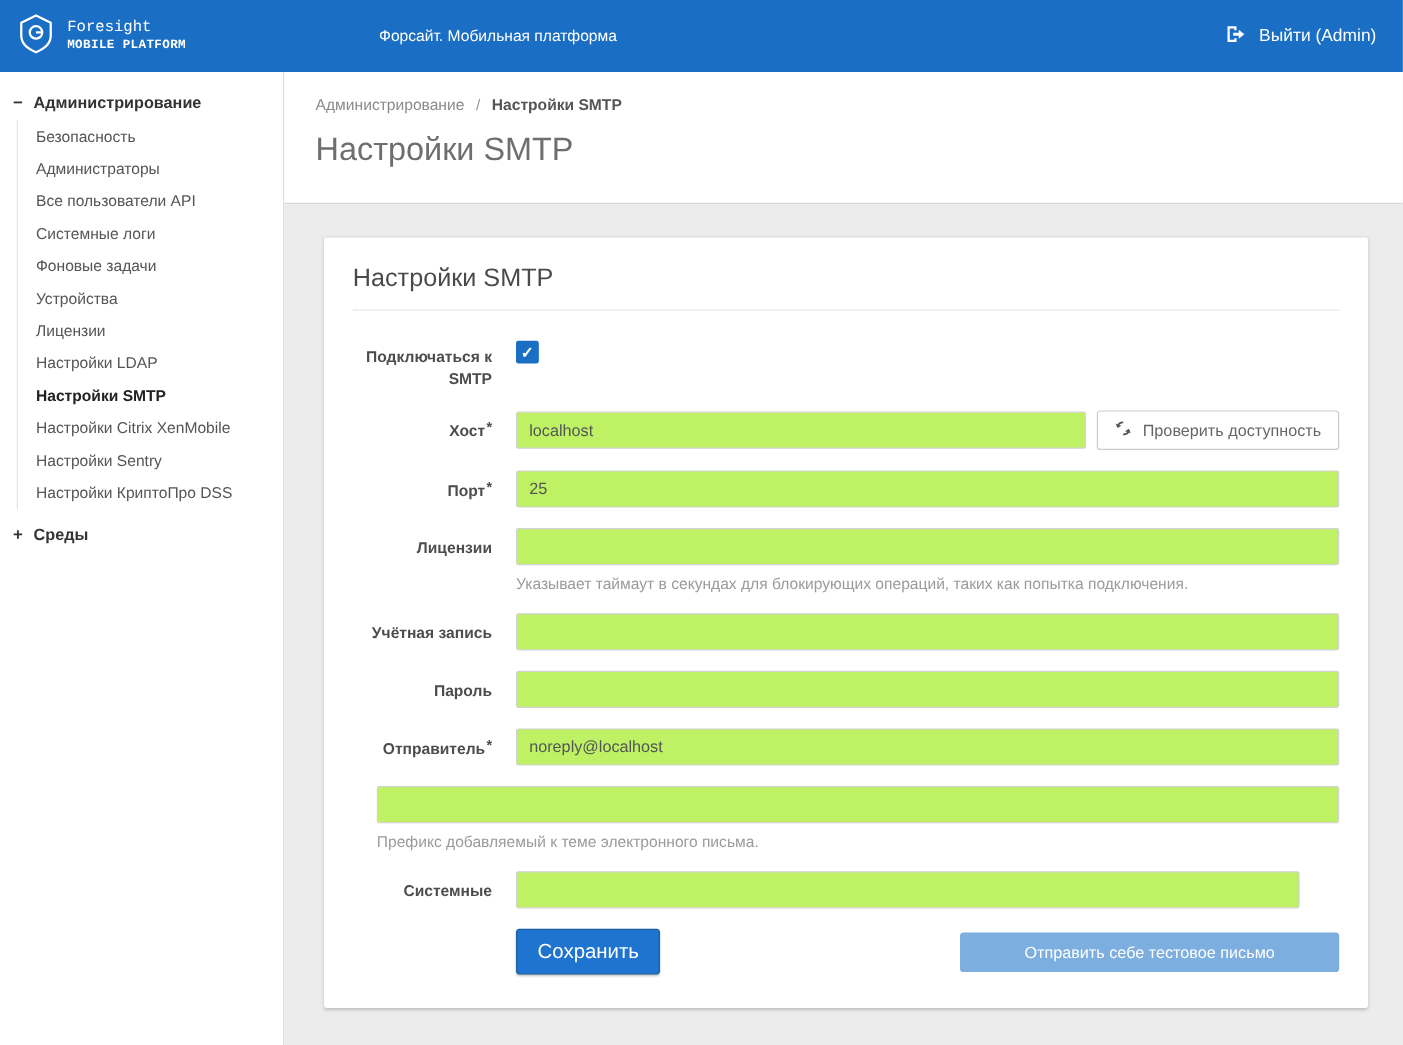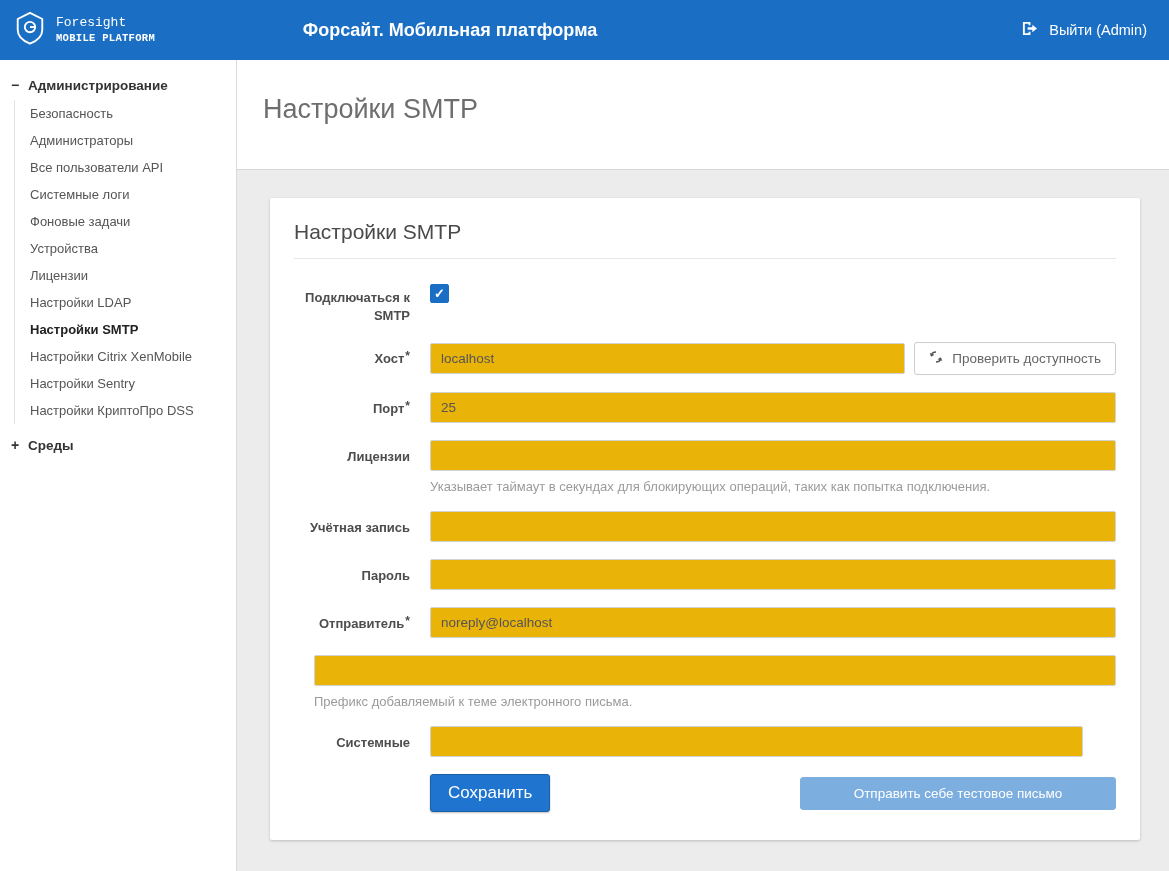--- a/index.html
+++ b/index.html
@@ -16,22 +16,22 @@
     position: absolute; top: 0; left: 0; width: 1169px; height: 60px;
     background: #1a6fc5; color: #fff;
     display: flex; align-items: center;
     z-index: 10;
   }
   .brand { display: flex; align-items: center; gap: 9px; padding-left: 13px; width: 230px; z-index: 2; font-family: Liberation Mono, monospace; }
   .brand-text { display: flex; flex-direction: column; line-height: 1.25; }
   .brand-name { font-size: 13px; font-weight: 400; }
   .brand-sub { font-size: 10.5px; font-weight: bold; letter-spacing: 0.3px; }
   .topbar-title {
-    position: absolute; left: 450px; top: 50%; transform: translate(-50%, -50%);
-    font-size: 18px; white-space: nowrap; font-weight: bold;
+    position: absolute; left: 415px; top: 50%; transform: translate(-50%, -50%);
+    font-size: 13px; white-space: nowrap;
   }
   .logout {
     margin-left: auto; display: flex; align-items: center; gap: 11px;
     padding-right: 22px; font-size: 14.5px; cursor: pointer; z-index: 2;
   }
 
   
   .sidebar {
     position: absolute; top: 60px; left: 0; width: 237px; bottom: 0;
     background: #fff; border-right: 1px solid #d9d9d9;
@@ -92,21 +92,21 @@
     border: 1px solid #b5b5b5; background: #fff;
     display: flex; align-items: center; justify-content: center;
     cursor: pointer;
   }
   .checkbox.checked { background: #1a6fc5; border-color: #1a6fc5; }
   .checkmark { color: #fff; font-size: 13px; font-weight: bold; line-height: 1; }
 
   .text-input {
     width: 100%; height: 31px;
     border: 1px solid #d2d2d2; border-radius: 2px;
-    padding: 0 10px; font-size: 13.5px; color: #555; background: #eab308;
+    padding: 0 10px; font-size: 13.5px; color: #555; background: #bef264;
     font-family: "Liberation Sans", sans-serif;
   }
   .narrow { width: calc(100% - 33px); }
 
   .host-wrap { display: flex; align-items: center; }
   .host-wrap .text-input { flex: 1; }
   .check-btn {
     margin-left: 9px; height: 33px; flex: 0 0 auto;
     display: flex; align-items: center; gap: 9px;
     background: #fff; border: 1px solid #ccc; border-radius: 3px;
@@ -182,20 +182,25 @@
       <li class="tree-item">Настройки КриптоПро DSS</li>
     </ul>
   <div class="tree-root">
     <span class="toggle">+</span>
     <span>Среды</span>
   </div>
 </aside>
 
 <main class="main">
   <div class="page-header">
+    <nav class="breadcrumb">
+      <span class="crumb-link">Администрирование</span>
+      <span class="sep">/</span>
+      <span class="current">Настройки SMTP</span>
+    </nav>
     <h1 class="page-title">Настройки SMTP</h1>
   </div>
 
   <div class="content">
     <section class="card">
       <h2 class="card-title">Настройки SMTP</h2>
 
       <div class="form-row">
         <label class="form-label">Подключаться к SMTP</label>
         <div class="form-control">

